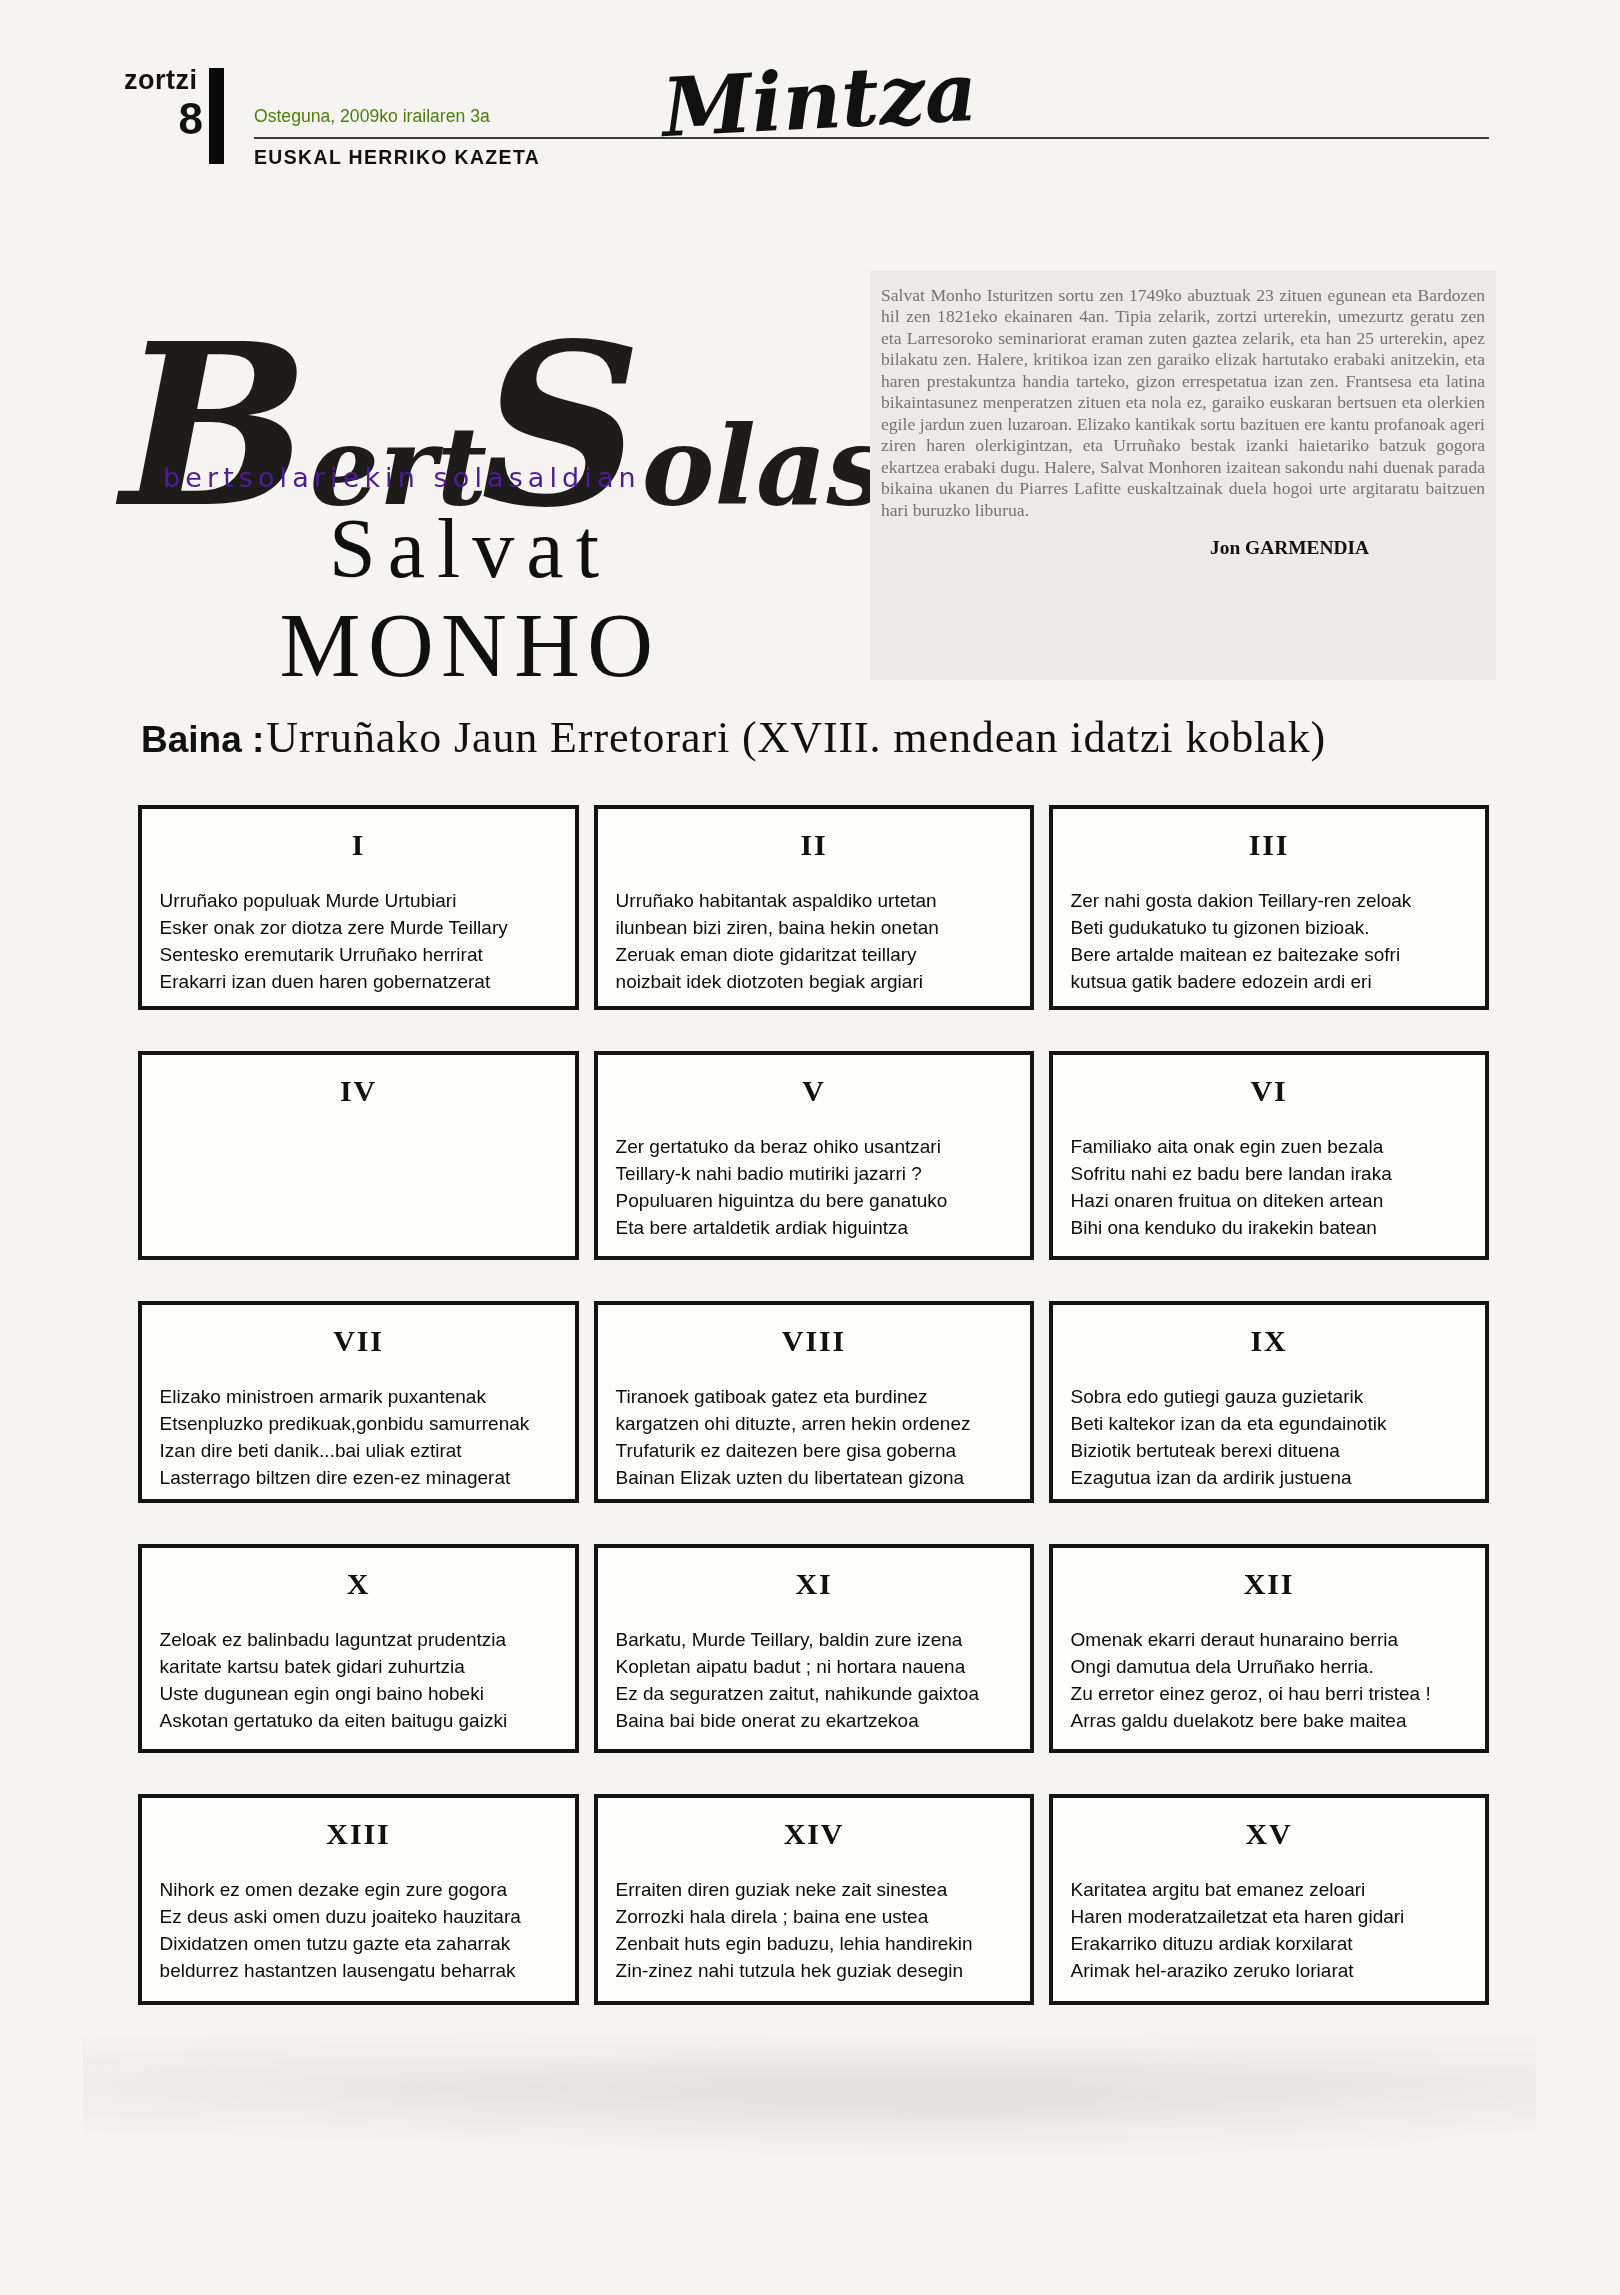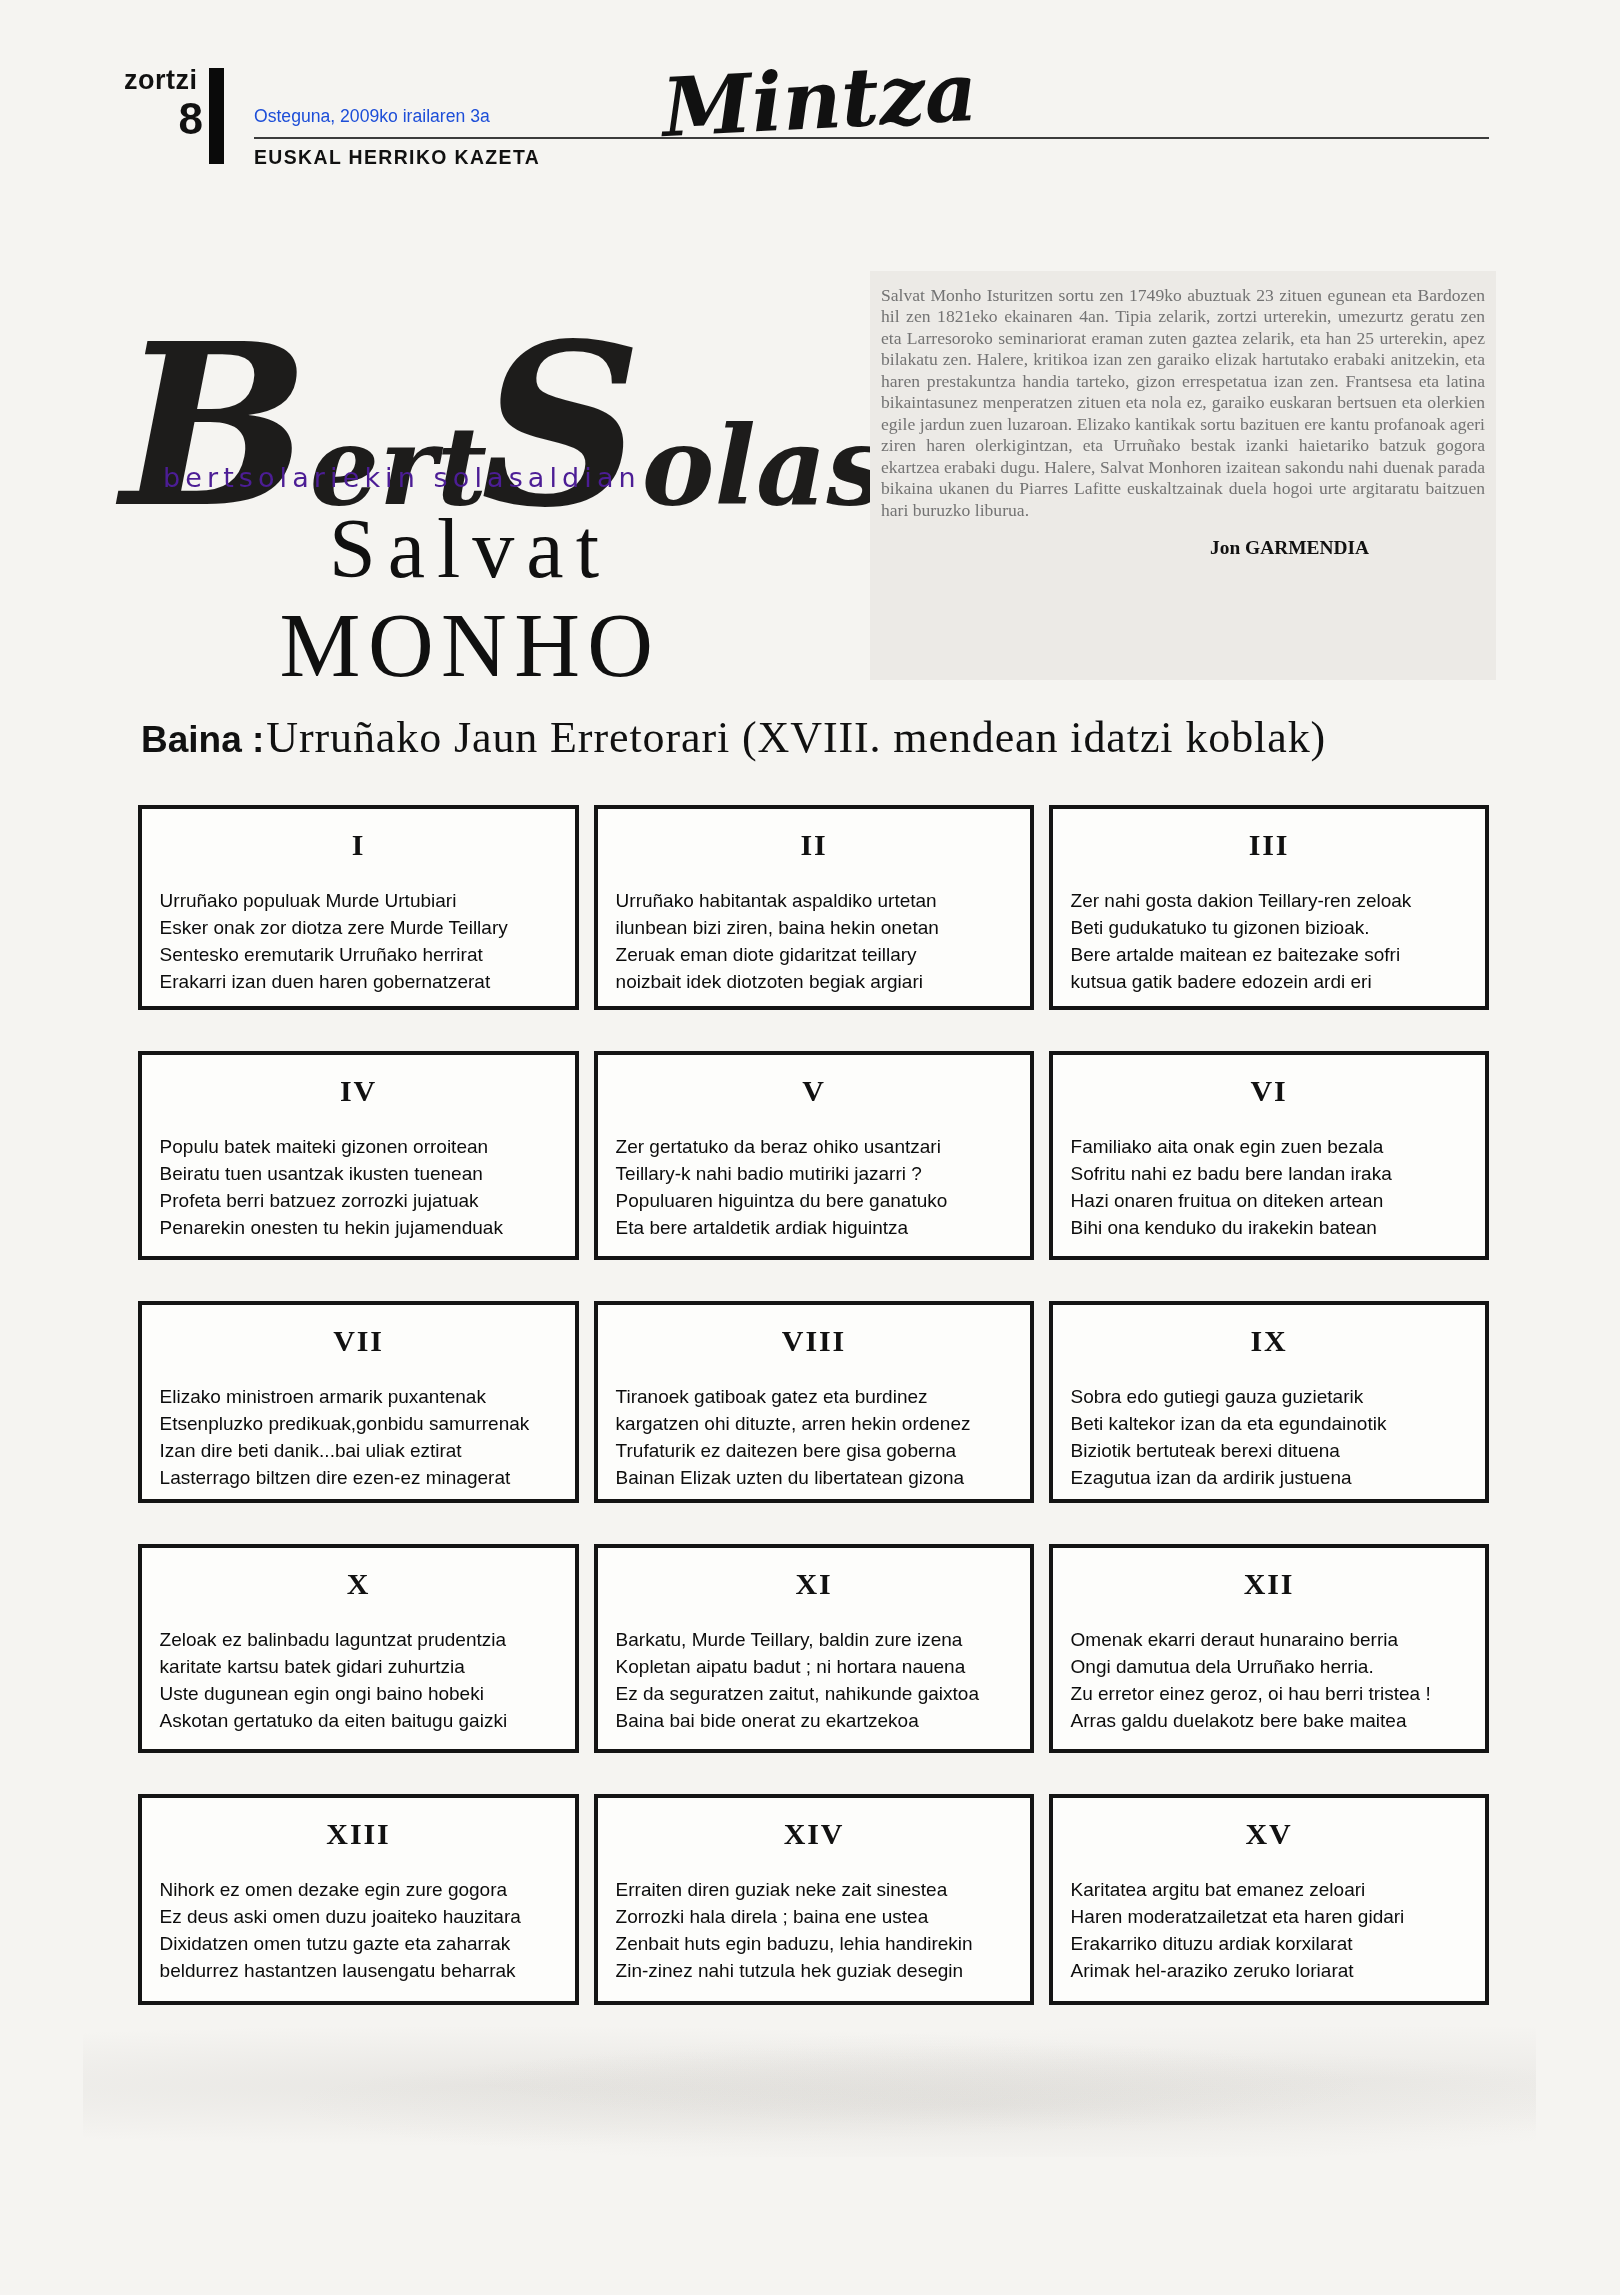--- a/index.html
+++ b/index.html
@@ -11,21 +11,21 @@
     overflow:hidden;
   }
 
   
   .mh-pageword { position:absolute; left:124px; top:65px;
     font:700 27px "Liberation Sans", sans-serif; letter-spacing:0.5px; }
   .mh-bar { position:absolute; left:209px; top:68px; width:15px; height:96px; background:#0a0a0a; }
   .mh-number { position:absolute; left:134px; top:99px; width:69px; text-align:right;
     font:700 44px "Liberation Sans", sans-serif; line-height:0.9; }
   .mh-date { position:absolute; left:254px; top:106px;
-    font:400 17.6px "Liberation Sans", sans-serif; color:#1d4ed8; }
+    font:400 17.6px "Liberation Sans", sans-serif; color:#4d7c0f; }
   .mh-rule { position:absolute; left:254px; top:137px; width:1235px; height:2.3px; background:#3c3c3c; }
   .mh-pub { position:absolute; left:254px; top:146px;
     font:700 19.4px "Liberation Sans", sans-serif; letter-spacing:1.4px; }
   .mh-section { position:absolute; left:662px; top:59px;
     font-family:"DejaVu Serif", serif; font-style:italic; font-weight:700;
     font-size:81px; line-height:1; transform:rotate(-3deg); }
 
   
   .logo { position:absolute; left:121px; top:214px; white-space:nowrap;
     font-family:"DejaVu Serif", serif; font-style:italic; font-weight:700;
@@ -132,26 +132,20 @@
         <div class="verse-numeral">III</div>
         <div class="verse-lines">
           <div class="verse-line">Zer nahi gosta dakion Teillary-ren zeloak</div>
           <div class="verse-line">Beti gudukatuko tu gizonen bizioak.</div>
           <div class="verse-line">Bere artalde maitean ez baitezake sofri</div>
           <div class="verse-line">kutsua gatik badere edozein ardi eri</div>
         </div>
       </div>
       <div class="verse-box">
         <div class="verse-numeral">IV</div>
-        <div class="verse-lines">
-          <div class="verse-line">Populu batek maiteki gizonen orroitean</div>
-          <div class="verse-line">Beiratu tuen usantzak ikusten tuenean</div>
-          <div class="verse-line">Profeta berri batzuez zorrozki jujatuak</div>
-          <div class="verse-line">Penarekin onesten tu hekin jujamenduak</div>
-        </div>
       </div>
       <div class="verse-box">
         <div class="verse-numeral">V</div>
         <div class="verse-lines">
           <div class="verse-line">Zer gertatuko da beraz ohiko usantzari</div>
           <div class="verse-line">Teillary-k nahi badio mutiriki jazarri ?</div>
           <div class="verse-line">Populuaren higuintza du bere ganatuko</div>
           <div class="verse-line">Eta bere artaldetik ardiak higuintza</div>
         </div>
       </div>

